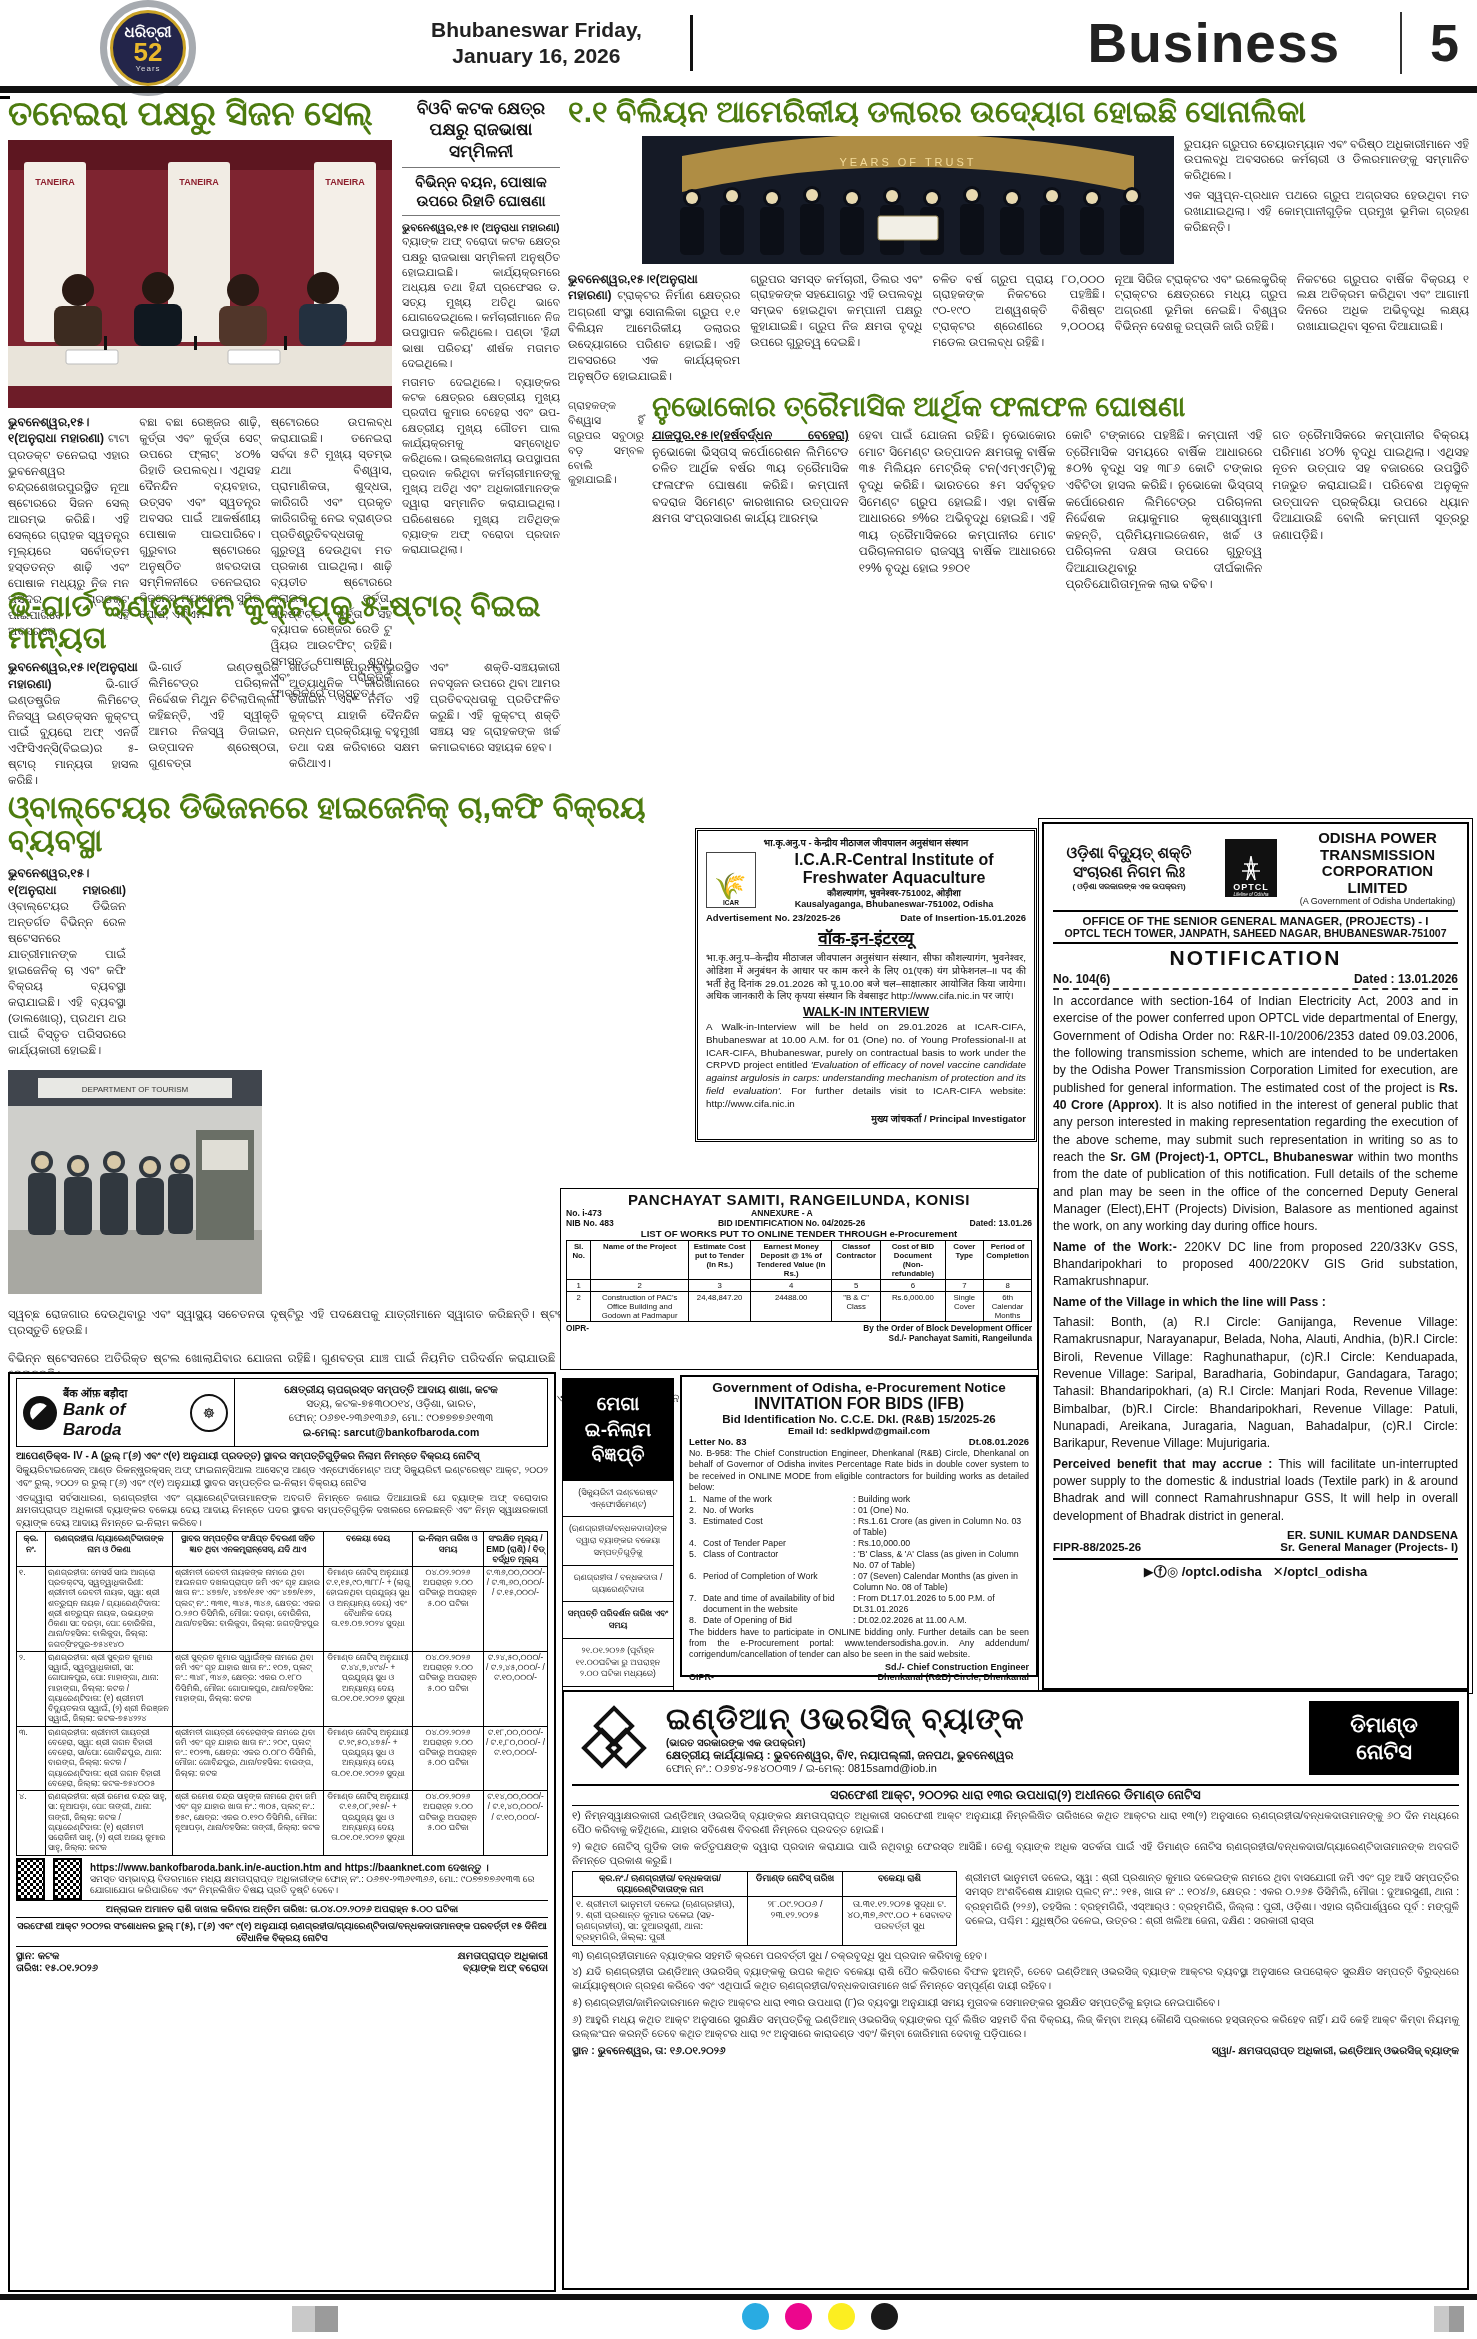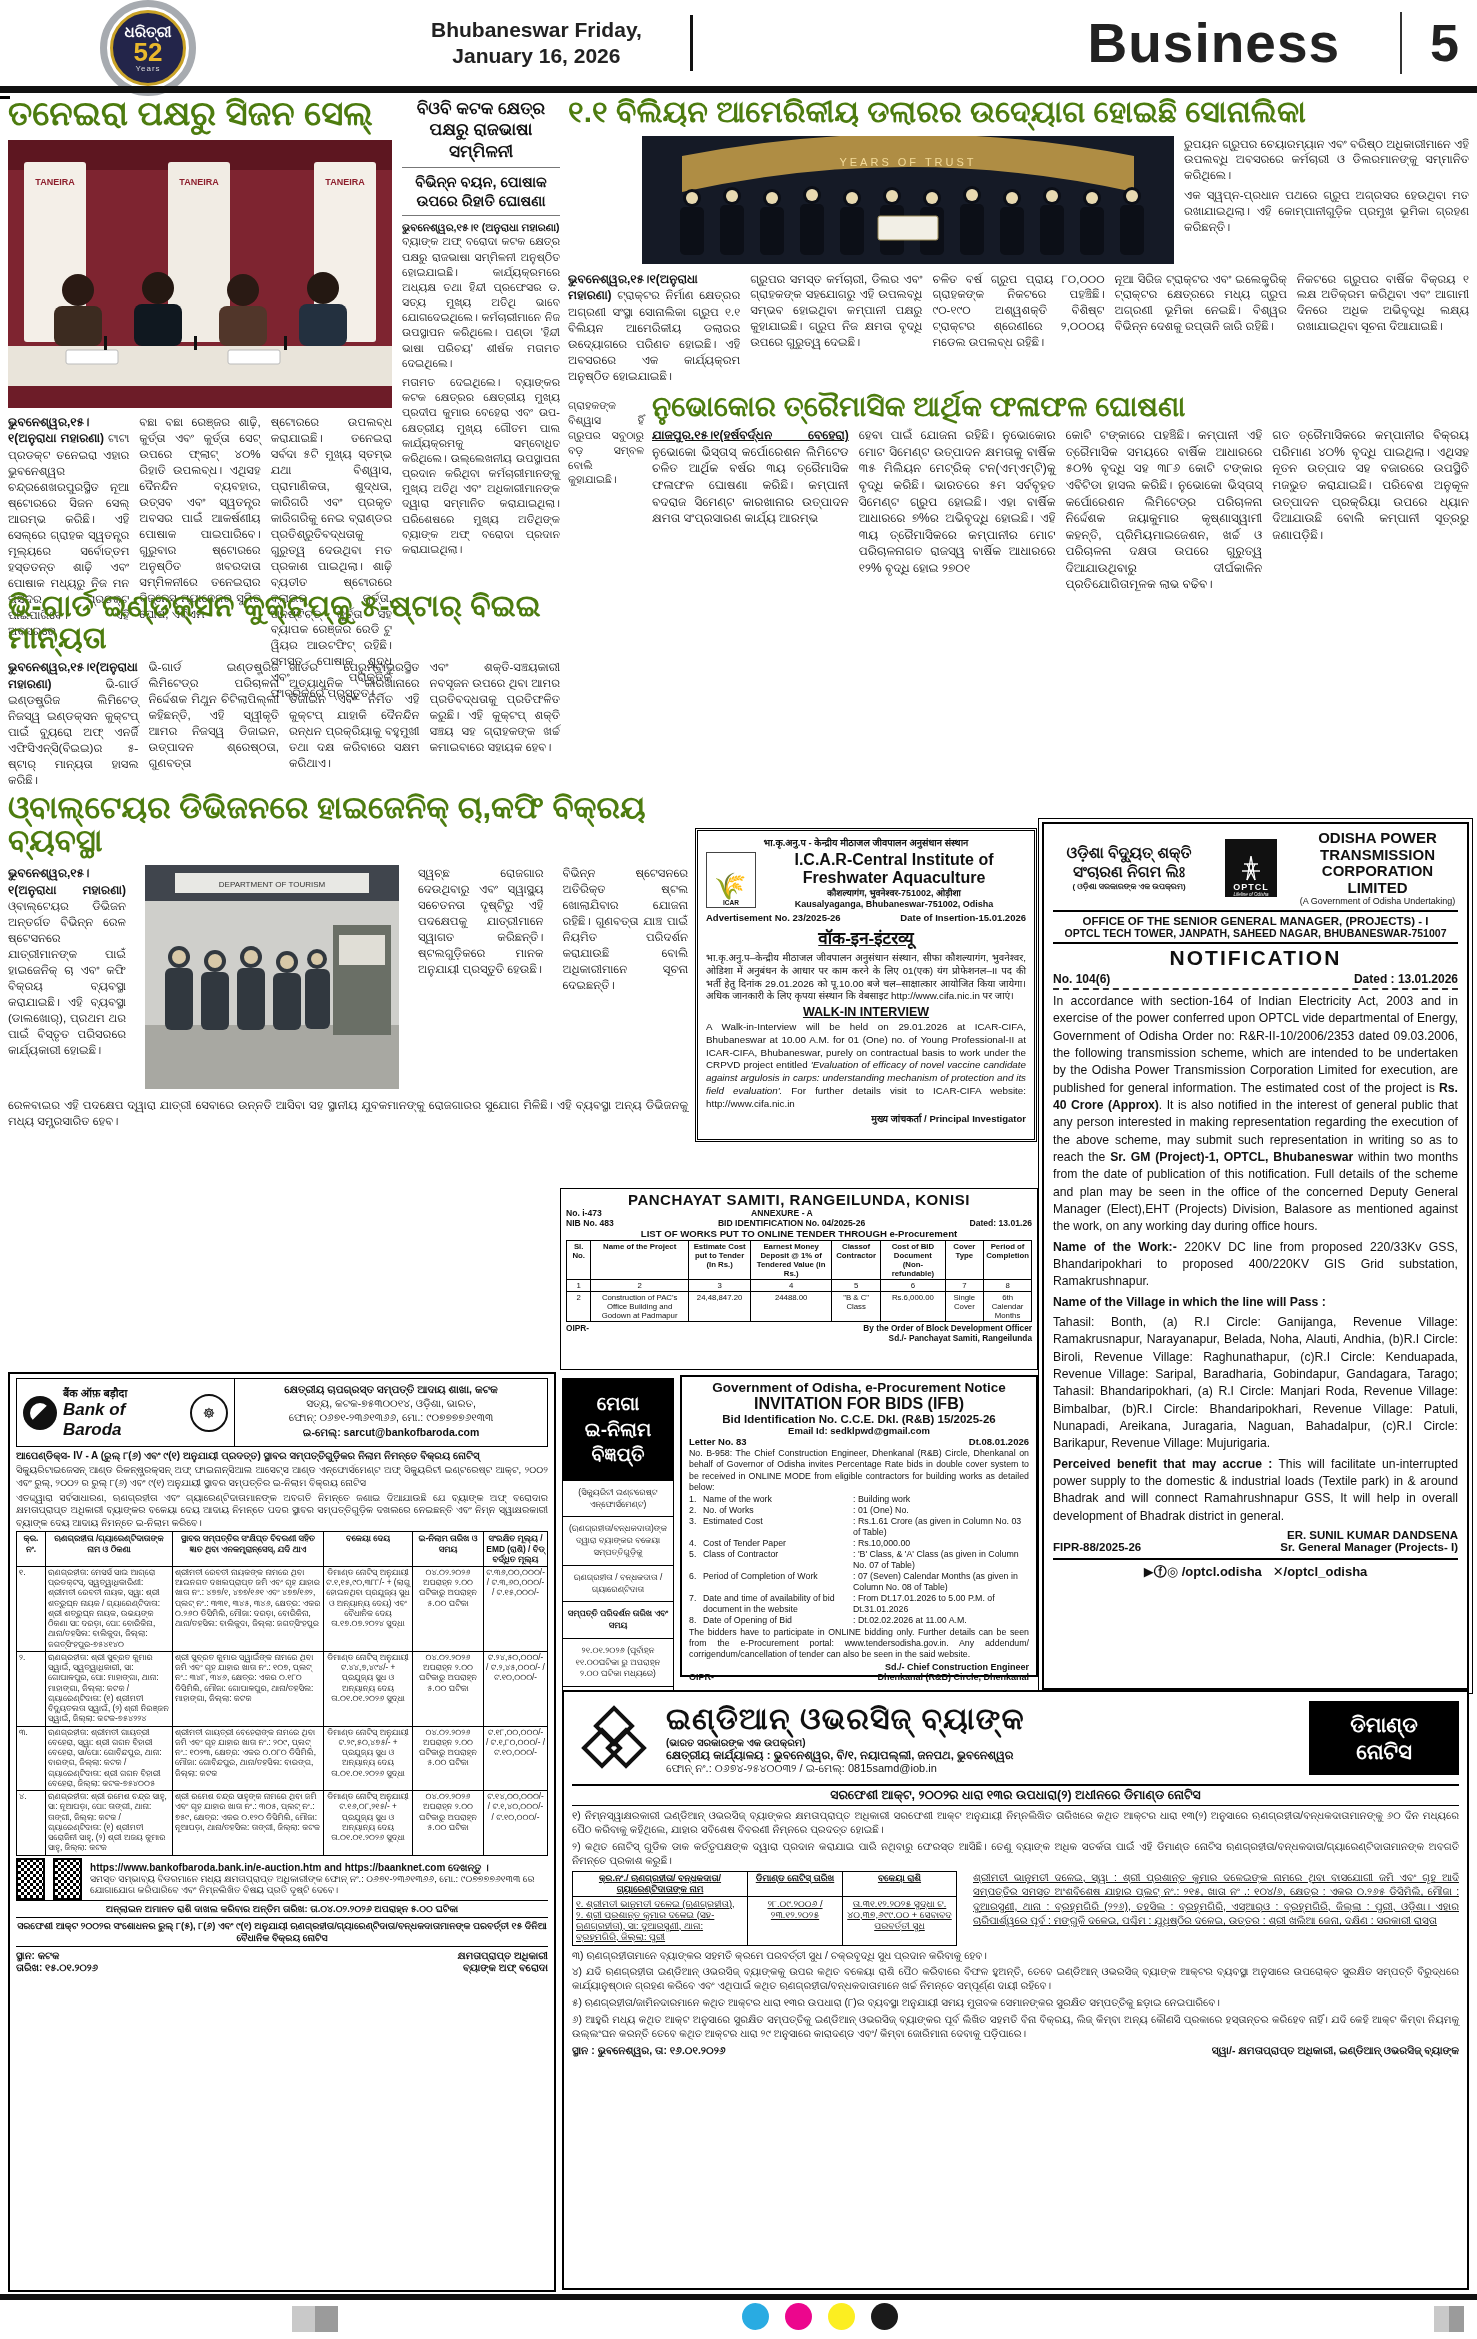--- a/index.html
+++ b/index.html
@@ -127,21 +127,21 @@
   .iob-head{display:flex;align-items:center;gap:10px;}
   .iob-logo{flex:0 0 auto;}
   .iob-mid{flex:1;}
   .iob-mid .nm{font-size:30px;font-weight:800;letter-spacing:1px;}
   .iob-mid .sub{font-size:10px;font-weight:bold;}
   .iob-mid .off{font-size:11.5px;font-weight:bold;}
   .iob-mid .ph{font-size:11px;}
   .iob-demand{flex:0 0 auto;width:150px;background:#000;color:#fff;text-align:center;font-weight:800;font-size:21px;line-height:1.3;padding:10px 0;}
   .iob .secline{border-top:2px solid #000;border-bottom:1px solid #000;text-align:center;font-weight:800;font-size:12.5px;padding:2px 0;margin-top:4px;}
   .iob p{margin:3px 0;font-size:10.3px;line-height:1.35;text-align:justify;}
-  .iob-midrow{display:flex;gap:16px;margin:3px 0;text-decoration:underline;}
+  .iob-midrow{display:flex;gap:8px;margin:3px 0;}
   .iob-table{width:385px;flex:0 0 auto;font-size:9.3px;}
   .iob-table th{font-size:9px;padding:1px 2px;text-align:center;}
   .iob-desc{flex:1;font-size:10.3px;line-height:1.42;text-align:justify;}
   .iob .sigrow{display:flex;justify-content:flex-end;font-weight:bold;font-size:10.5px;margin-top:2px;}
   
   .bot-rule{position:absolute;left:0;top:2294px;width:1477px;height:6px;background:#111;}
   .graysq{position:absolute;top:2306px;width:46px;height:26px;background:linear-gradient(90deg,#c9c9c9 0 50%,#9b9b9b 50% 100%);}
   .cmyk{position:absolute;top:2303px;display:flex;gap:16px;}
   .dot{width:27px;height:27px;border-radius:50%;}
   
@@ -312,21 +312,21 @@
         <span>ଭି-ଗାର୍ଡ ଇଣ୍ଡଷ୍ଟ୍ରିଜ ଲିମିଟେଡ୍ ନିଜସ୍ୱ ଇଣ୍ଡକ୍ସନ କୁକ୍‌ଟପ୍ ପାଇଁ ବ୍ୟୁରୋ ଅଫ୍ ଏନର୍ଜି ଏଫିସିଏନ୍ସି(ବିଇଇ)ର ୫-ଷ୍ଟାର୍ ମାନ୍ୟତା ହାସଲ କରିଛି।</span>
       </div>
       <div class="col body-odia">ଭି-ଗାର୍ଡ ଇଣ୍ଡଷ୍ଟ୍ରିଜ ଲିମିଟେଡ୍‌ର ପରିଚାଳନା ନିର୍ଦ୍ଦେଶକ ମିଥୁନ ଚିଟିଲାପିଲ୍ଲୀ କହିଛନ୍ତି, ଏହି ସ୍ୱୀକୃତି ଆମର ନିଜସ୍ୱ ଡିଜାଇନ, ଉତ୍ପାଦନ ଶ୍ରେଷ୍ଠତା, ଗୁଣବତ୍ତା</div>
       <div class="col body-odia">ଗାର୍ଡର ପେରୁମ୍ବାଭୁରସ୍ଥିତ ଅତ୍ୟାଧୁନିକ କାରଖାନାରେ ଡିଜାଇନ ଏବଂ ନିର୍ମିତ ଏହି କୁକ୍‌ଟପ୍ ଯାହାକି ଦୈନନ୍ଦିନ ରନ୍ଧନ ପ୍ରକ୍ରିୟାକୁ ବହୁମୁଖୀ ତଥା ଦକ୍ଷ କରିବାରେ ସକ୍ଷମ କରିଥାଏ।</div>
       <div class="col body-odia">ଏବଂ ଶକ୍ତି-ସଞ୍ଚୟକାରୀ ନବସୃଜନ ଉପରେ ଥିବା ଆମର ପ୍ରତିବଦ୍ଧତାକୁ ପ୍ରତିଫଳିତ କରୁଛି। ଏହି କୁକ୍‌ଟପ୍ ଶକ୍ତି ସଞ୍ଚୟ ସହ ଗ୍ରାହକଙ୍କ ଖର୍ଚ୍ଚ କମାଇବାରେ ସହାୟକ ହେବ।</div>
     </div>
   </div>
 
   <div class="abs" style="left:8px;top:792px;width:680px;">
     <div class="headline" style="font-size:31px;">ଓ୍ବାଲ୍‌ଟେୟର ଡିଭିଜନରେ ହାଇଜେନିକ୍ ଚା,କଫି ବିକ୍ରୟ ବ୍ୟବସ୍ଥା</div>
-    <div style="display:flex;gap:19px;margin-top:8px;">
+    <div style="display:flex;gap:12px;margin-top:8px;flex-direction:column;">
       <div class="body-odia" style="width:118px;">
         <span class="byline">ଭୁବନେଶ୍ୱର,୧୫।୧(ଅନୁରାଧା ମହାରଣା)</span>
         <span>ଓ୍ବାଲ୍‌ଟେୟର ଡିଭିଜନ ଅନ୍ତର୍ଗତ ବିଭିନ୍ନ ରେଳ ଷ୍ଟେସନରେ ଯାତ୍ରୀମାନଙ୍କ ପାଇଁ ହାଇଜେନିକ୍ ଚା ଏବଂ କଫି ବିକ୍ରୟ ବ୍ୟବସ୍ଥା କରାଯାଇଛି। ଏହି ବ୍ୟବସ୍ଥା (ଡାଲଖୋର୍), ପ୍ରଥମ ଥର ପାଇଁ ବିସ୍ତୃତ ପରିସରରେ କାର୍ଯ୍ୟକାରୀ ହୋଇଛି।</span>
       </div>
       <svg class="photo" width="254" height="224" viewBox="0 0 254 224">
         <rect width="254" height="224" fill="#cfcfcb"></rect>
         <rect width="254" height="36" fill="#40454d"></rect>
         <rect x="30" y="8" width="194" height="20" fill="#e8e8e4"></rect>
         <text x="127" y="22" font-size="8" fill="#333" text-anchor="middle">DEPARTMENT OF TOURISM</text>
         <rect x="0" y="160" width="254" height="64" fill="#a8a8a2"></rect>

